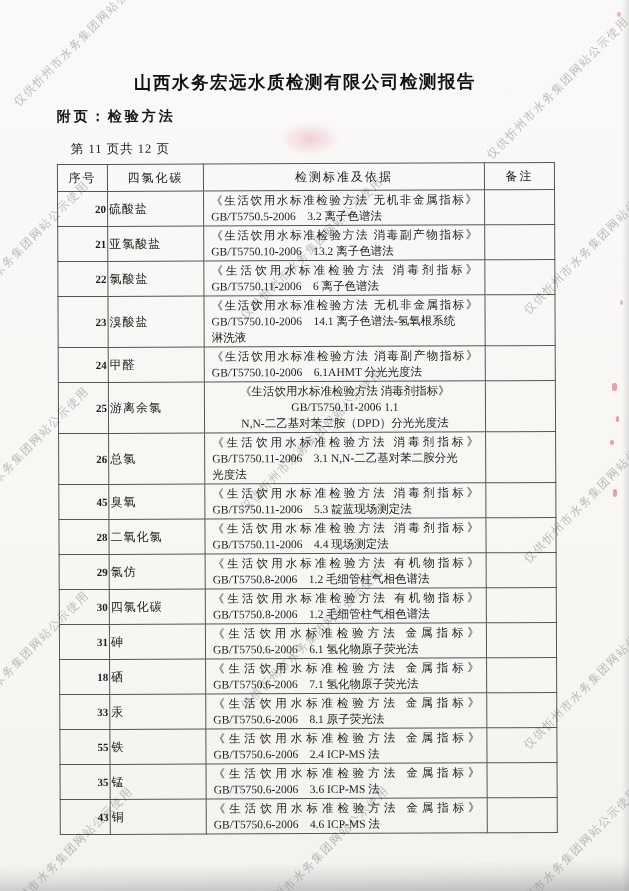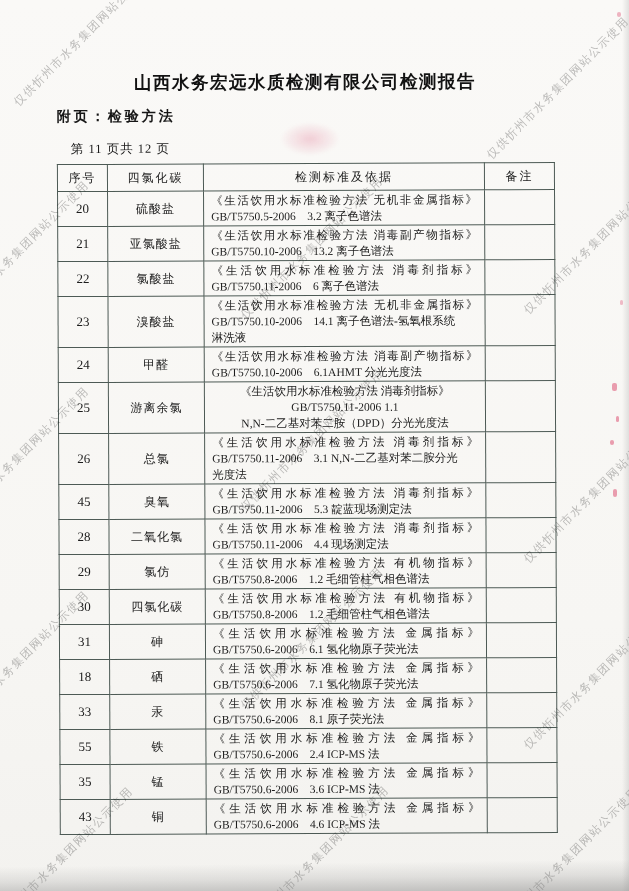--- a/index.html
+++ b/index.html
@@ -40,22 +40,22 @@
     overflow:hidden;
   }
   col.c-no{width:50px;}
   col.c-item{width:96px;}
   col.c-std{width:281px;}
   col.c-rem{width:70px;}
   th{
     font-size:12px;font-weight:normal;height:24px;letter-spacing:2px;
     text-align:center;
   }
-  td.no{text-align:center;font-size:13px;font-family:"Liberation Serif","DejaVu Serif",serif;}
-  td.item{text-align:center;font-size:12px;letter-spacing:1px;}
+  td.no{text-align:right;font-size:11px;font-family:"Liberation Serif","DejaVu Serif",serif;font-weight:bold;}
+  td.item{font-size:12px;letter-spacing:1px;}
   td.std{font-size:11.5px;line-height:16px;padding:1px 7px;}
   td.std div{min-height:16px;}
   td.std div.spread{text-align:justify;text-align-last:justify;}
   td.std.center{text-align:center;}
   td.remark{font-size:11px;}
   
   .wm-layer{position:absolute;left:0;top:0;width:629px;height:891px;z-index:3;
     pointer-events:none;mix-blend-mode:multiply;}
   .wm{
     position:absolute;font-size:11.5px;letter-spacing:1.5px;white-space:nowrap;

